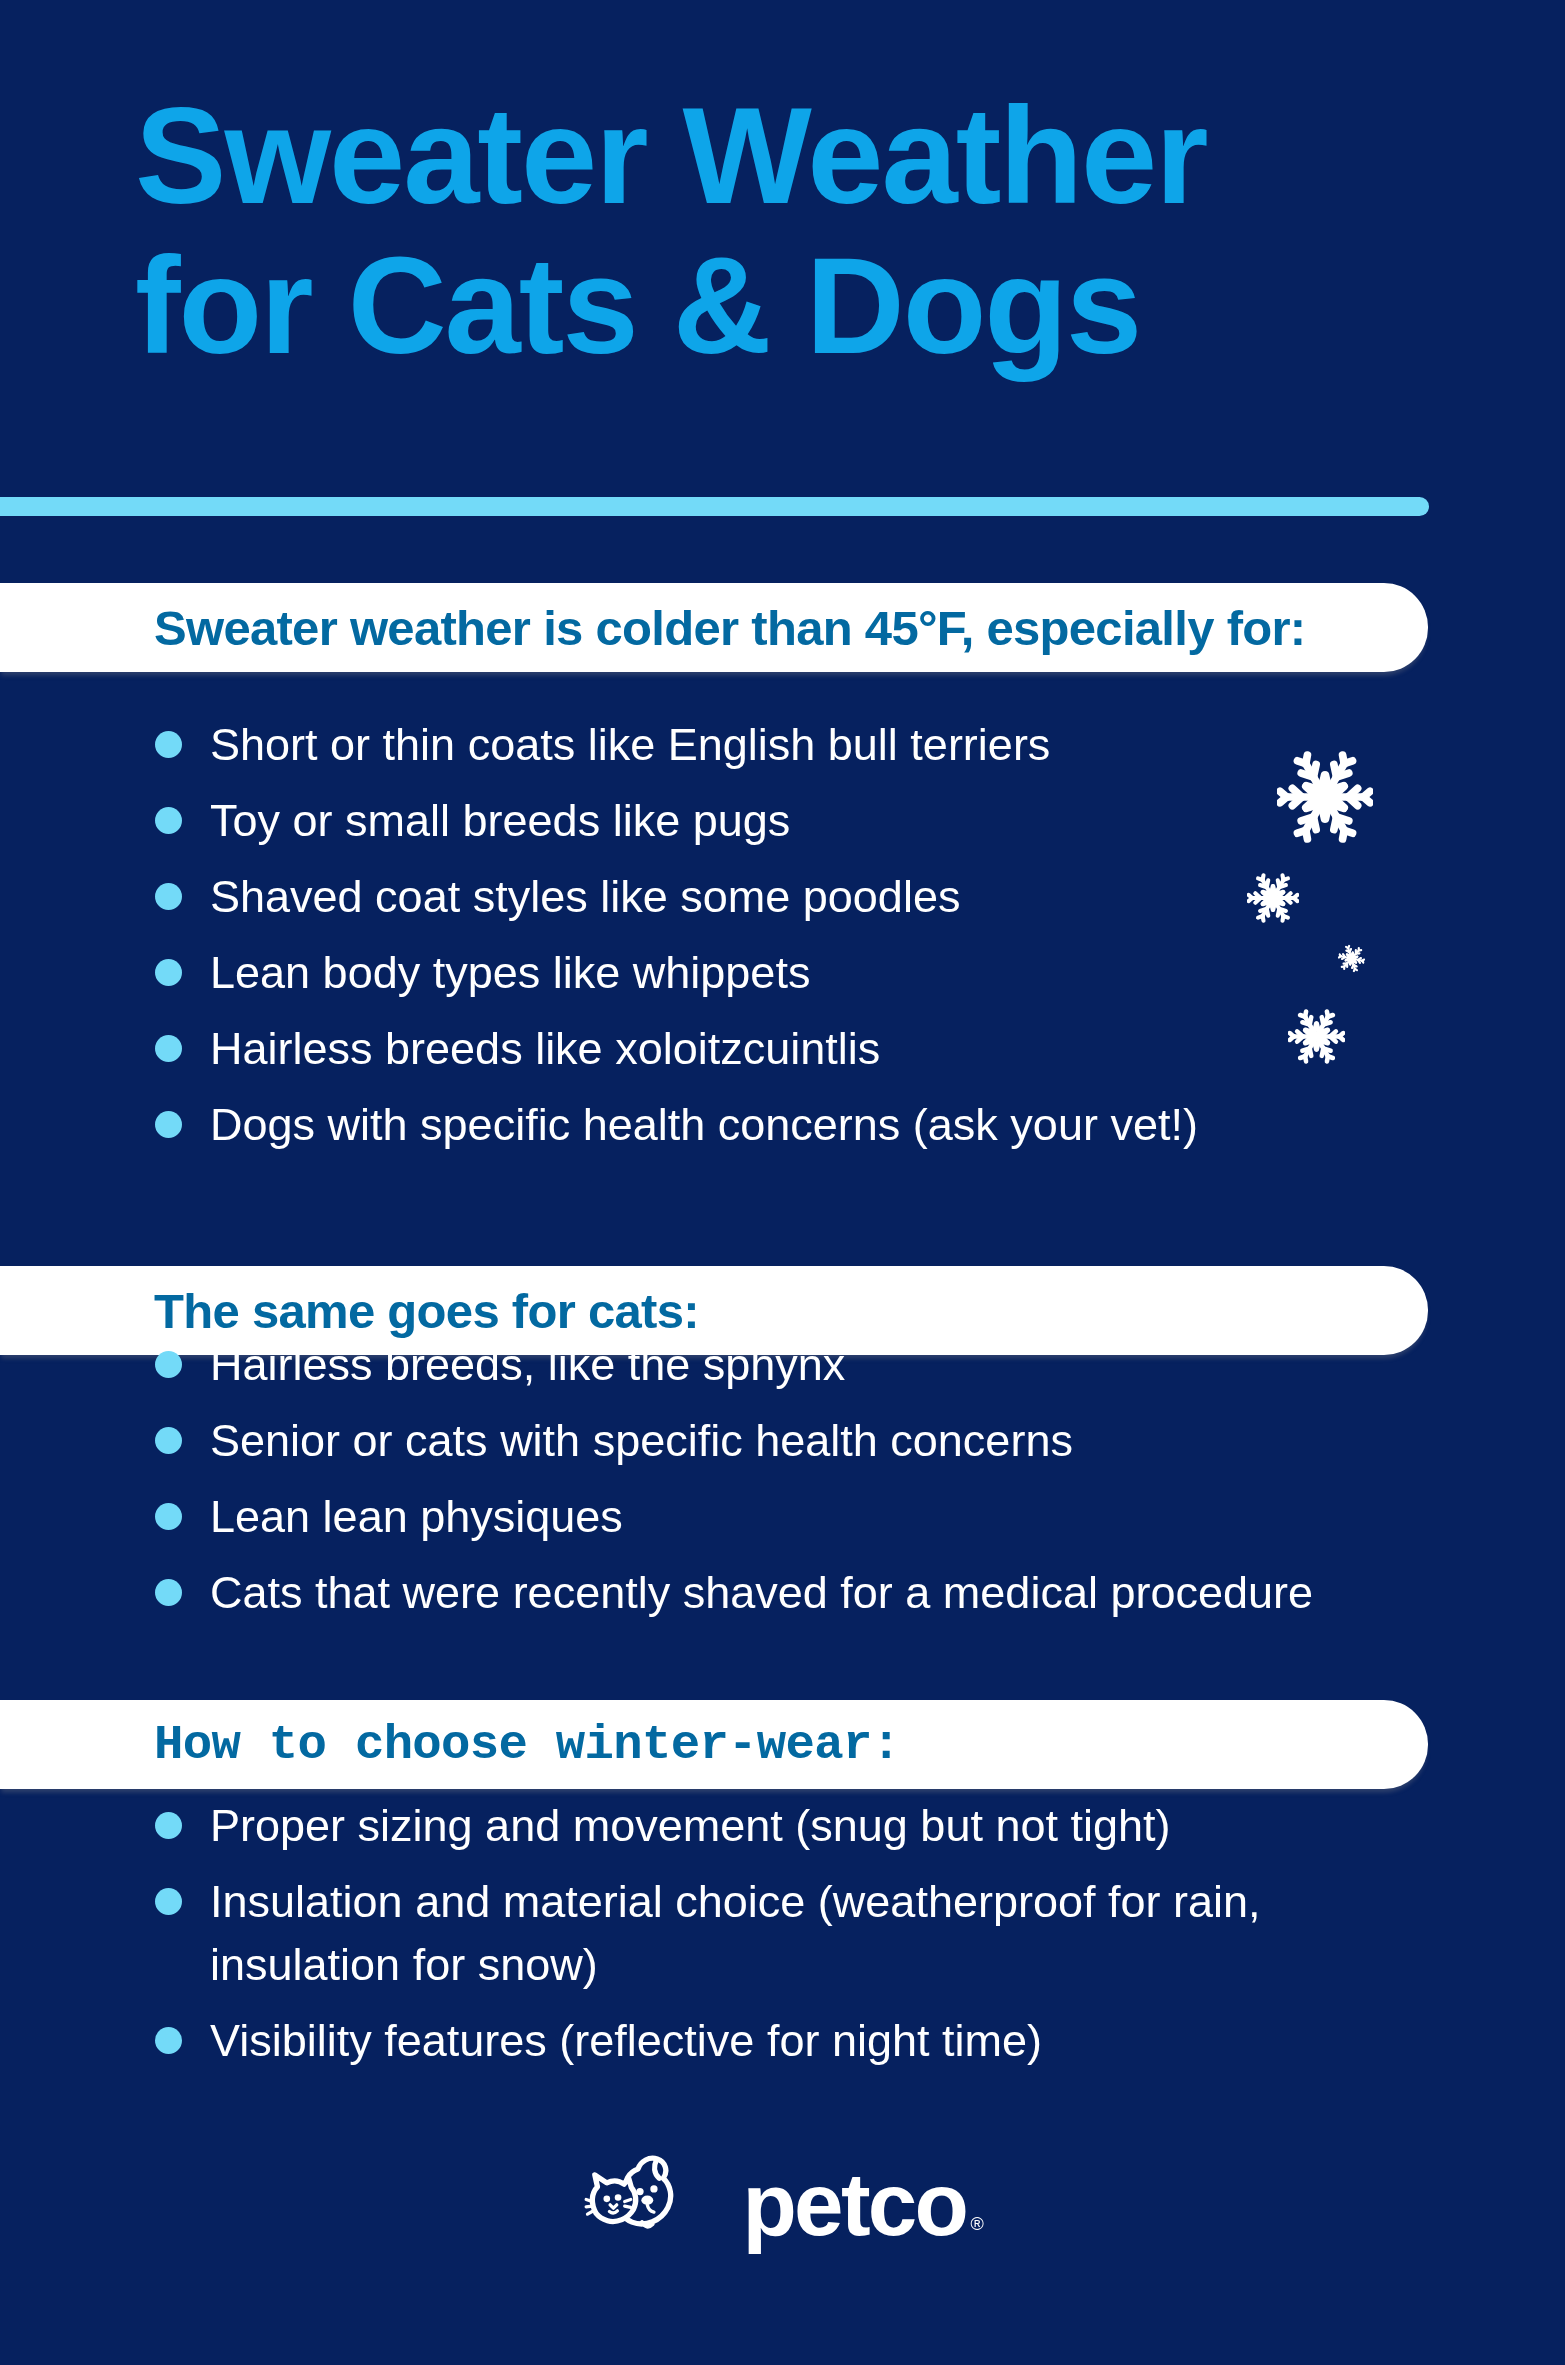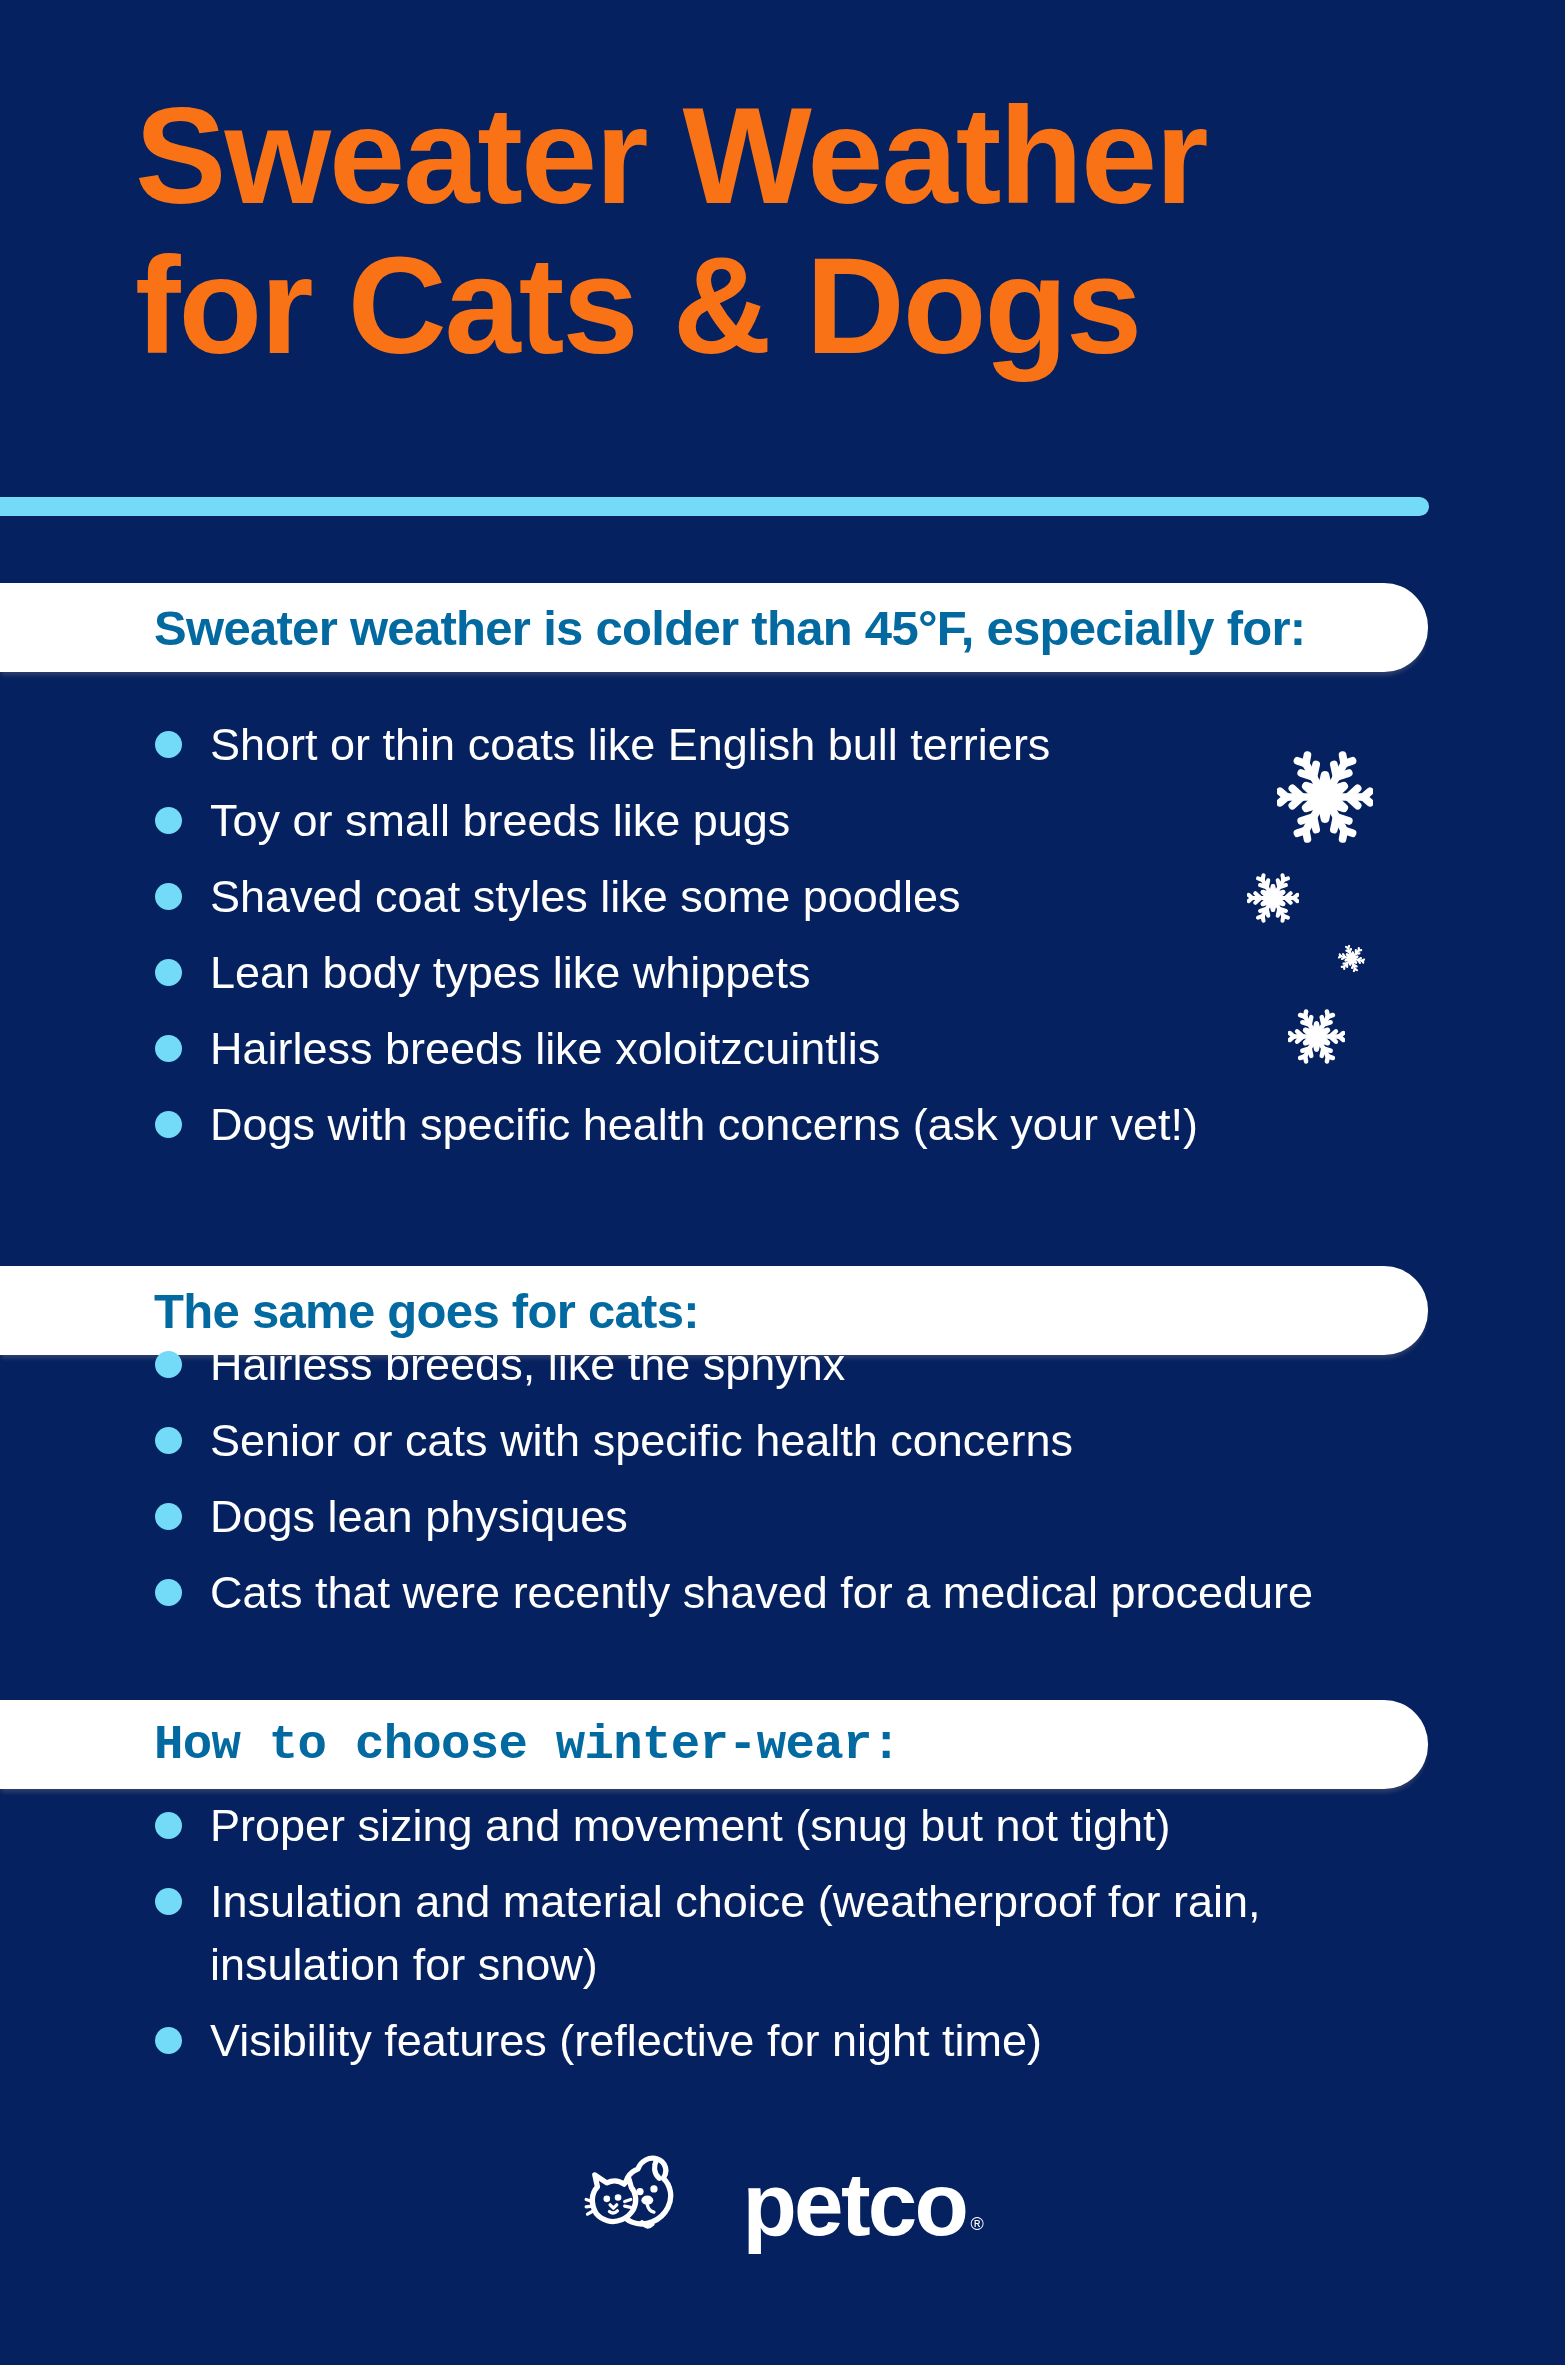--- a/index.html
+++ b/index.html
@@ -8,21 +8,21 @@
     position: relative;
     overflow: hidden;
     font-family: "Liberation Sans", sans-serif;
   }
   .page { position: absolute; inset: 0; background: #06215F; }
 
   
   .title {
     position: absolute;
     left: 135px; top: 81px;
-    color: #f97316;
+    color: #0ea5e9;
     font-size: 137px;
     font-weight: bold;
     line-height: 150px;
     letter-spacing: -2px;
     white-space: nowrap;
   }
   .title .tline { display: block; }
 
   
   .divider {
@@ -205,21 +205,21 @@
     <li>
       <span class="dot"></span>
       <span class="line">Hairless breeds, like the sphynx</span>
     </li>
     <li>
       <span class="dot"></span>
       <span class="line">Senior or cats with specific health concerns</span>
     </li>
     <li>
       <span class="dot"></span>
-      <span class="line">Dogs lean physiques</span>
+      <span class="line">Lean lean physiques</span>
     </li>
     <li>
       <span class="dot"></span>
       <span class="line">Cats that were recently shaved for a medical procedure</span>
     </li>
   </ul>
 
   <div class="banner" id="banner3">
     <span class="heading">How to choose winter-wear:</span>
   </div>

